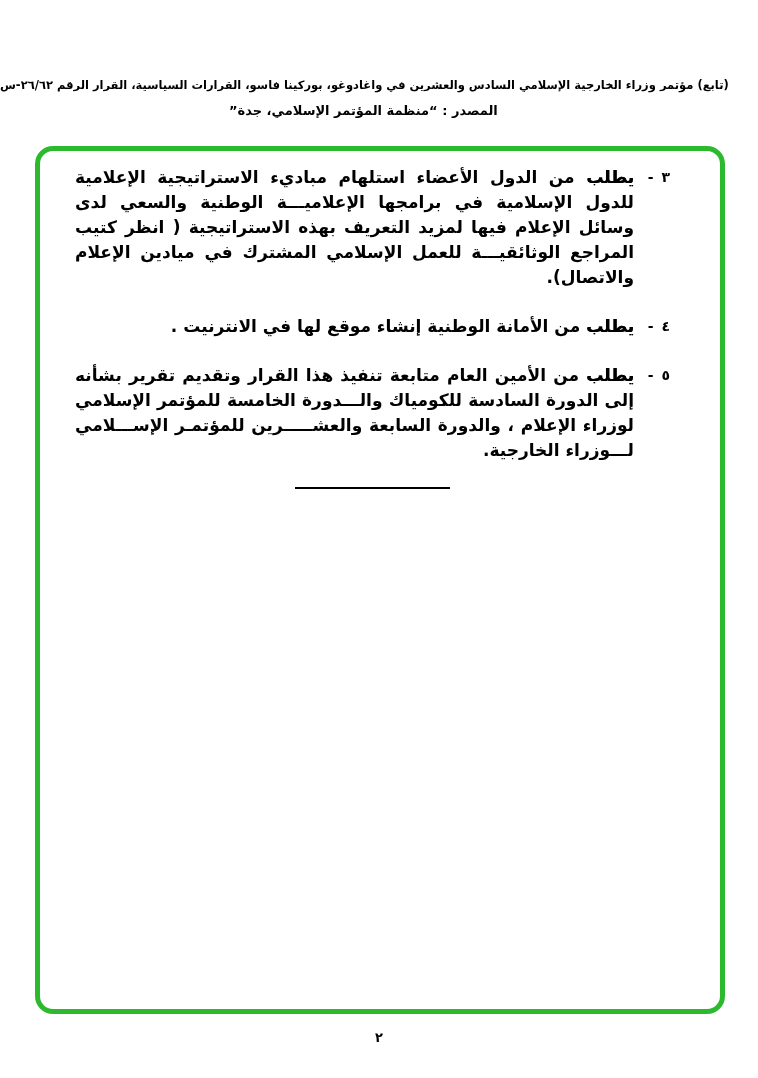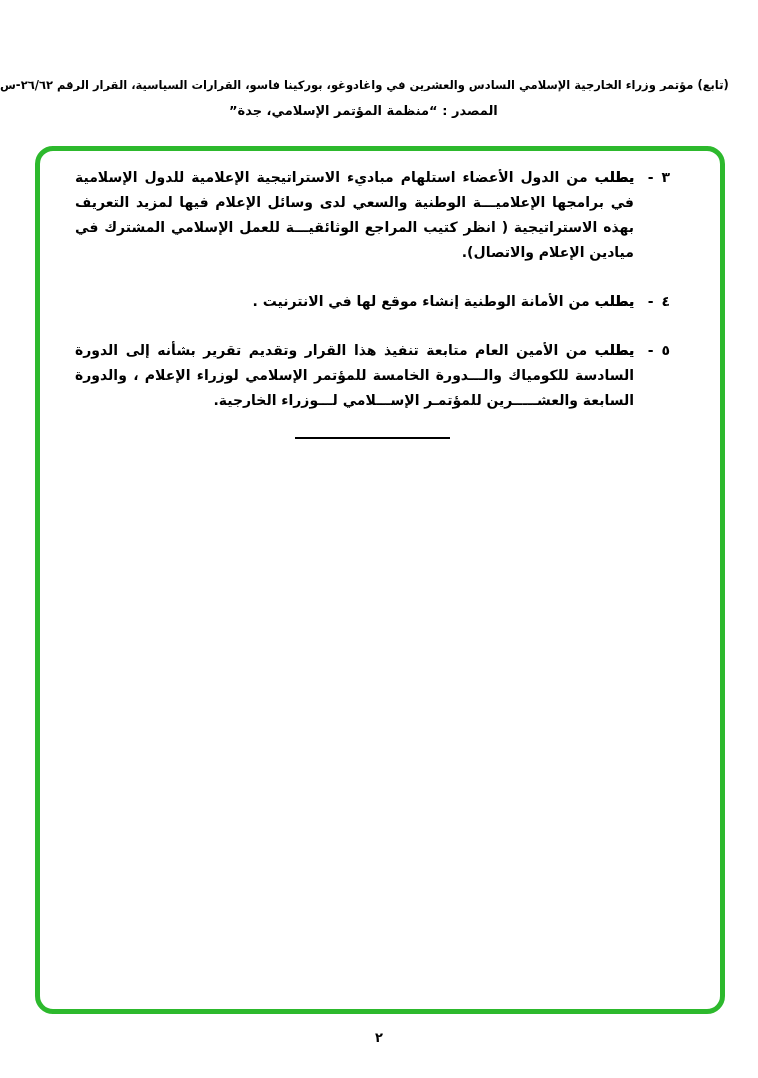--- a/index.html
+++ b/index.html
@@ -68,21 +68,21 @@
     flex: 0 0 26px;
     display: flex;
     gap: 8px;
     font-size: 14px;
     font-weight: bold;
     line-height: 25px;
     white-space: nowrap;
   }
   .item-text {
     flex: 1;
-    font-size: 14px;
+    font-size: 17px;
     font-weight: bold;
     line-height: 25px;
     text-align: justify;
     direction: rtl;
   }
   .kw {
     text-shadow: 0.4px 0 0 #000;
   }
   .divider {
     width: 155px;

